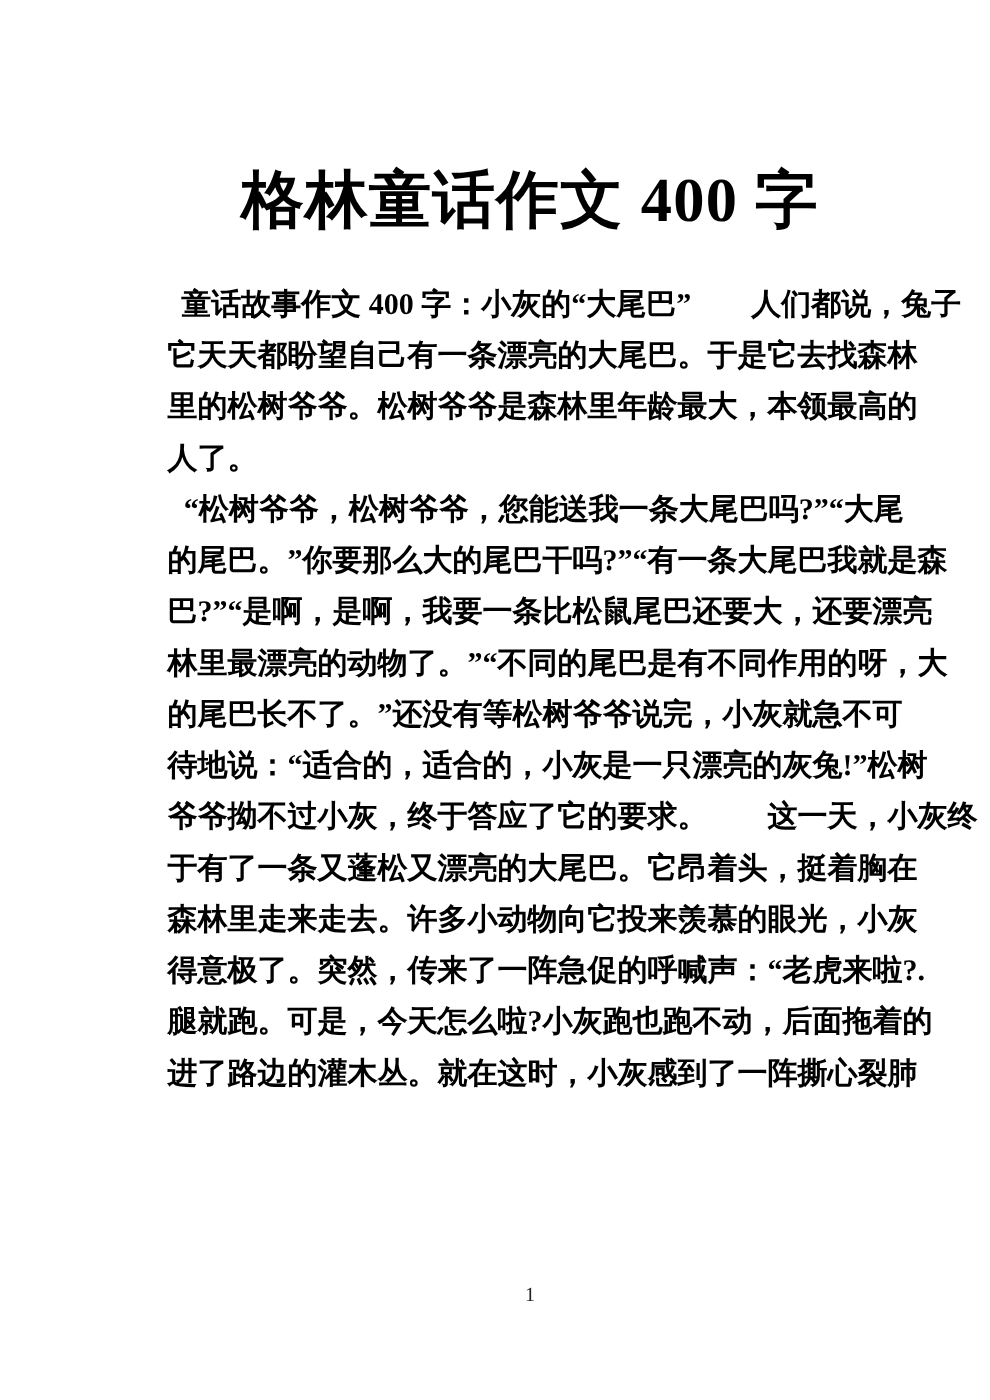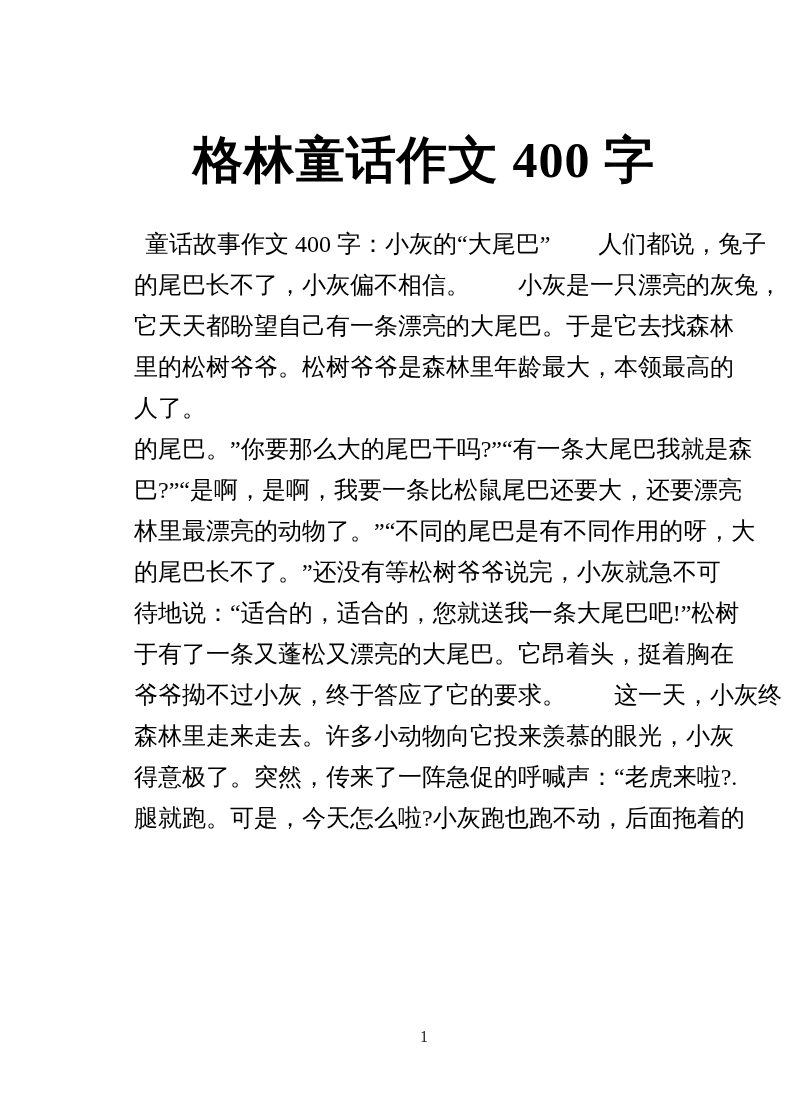--- a/index.html
+++ b/index.html
@@ -29,21 +29,21 @@
     letter-spacing: 1px;
     line-height: 60px;
     white-space: pre;
   }
   .doc-body {
     position: absolute;
     top: 224px;
     left: 106px;
     width: 584px;
     font-size: 24px;
-    font-weight: normal;
+    font-weight: bold;
     line-height: 41px;
   }
   .text-line {
     white-space: pre;
     height: 41px;
   }
   .p1-first {
     text-indent: 11px;
   }
   .p2-first {
@@ -64,36 +64,37 @@
 <body>
 
 <div class="page">
 
   <h1 class="doc-title">格林童话作文 400 字</h1>
 
   <div class="doc-body">
 
     <div class="para">
       <div class="text-line p1-first">童话故事作文 400 字：小灰的“大尾巴”　　人们都说，兔子</div>
-      <div class="text-line">的尾巴长不了，小灰偏不相信。　　小灰是一只漂亮的灰兔，</div>
       <div class="text-line">它天天都盼望自己有一条漂亮的大尾巴。于是它去找森林</div>
       <div class="text-line">里的松树爷爷。松树爷爷是森林里年龄最大，本领最高的</div>
       <div class="text-line">人了。</div>
     </div>
 
     <div class="para">
+      <div class="text-line p2-first">“松树爷爷，松树爷爷，您能送我一条大尾巴吗?”“大尾</div>
       <div class="text-line">的尾巴。”你要那么大的尾巴干吗?”“有一条大尾巴我就是森</div>
       <div class="text-line">巴?”“是啊，是啊，我要一条比松鼠尾巴还要大，还要漂亮</div>
       <div class="text-line">林里最漂亮的动物了。”“不同的尾巴是有不同作用的呀，大</div>
       <div class="text-line">的尾巴长不了。”还没有等松树爷爷说完，小灰就急不可</div>
-      <div class="text-line">待地说：“适合的，适合的，您就送我一条大尾巴吧!”松树</div>
+      <div class="text-line">待地说：“适合的，适合的，小灰是一只漂亮的灰兔!”松树</div>
+      <div class="text-line">爷爷拗不过小灰，终于答应了它的要求。　　这一天，小灰终</div>
       <div class="text-line">于有了一条又蓬松又漂亮的大尾巴。它昂着头，挺着胸在</div>
-      <div class="text-line">爷爷拗不过小灰，终于答应了它的要求。　　这一天，小灰终</div>
       <div class="text-line">森林里走来走去。许多小动物向它投来羡慕的眼光，小灰</div>
       <div class="text-line">得意极了。突然，传来了一阵急促的呼喊声：“老虎来啦?.</div>
       <div class="text-line">腿就跑。可是，今天怎么啦?小灰跑也跑不动，后面拖着的</div>
+      <div class="text-line">进了路边的灌木丛。就在这时，小灰感到了一阵撕心裂肺</div>
     </div>
 
   </div>
 
   <div class="page-footer">1</div>
 
 </div>
 
 </body></html>

